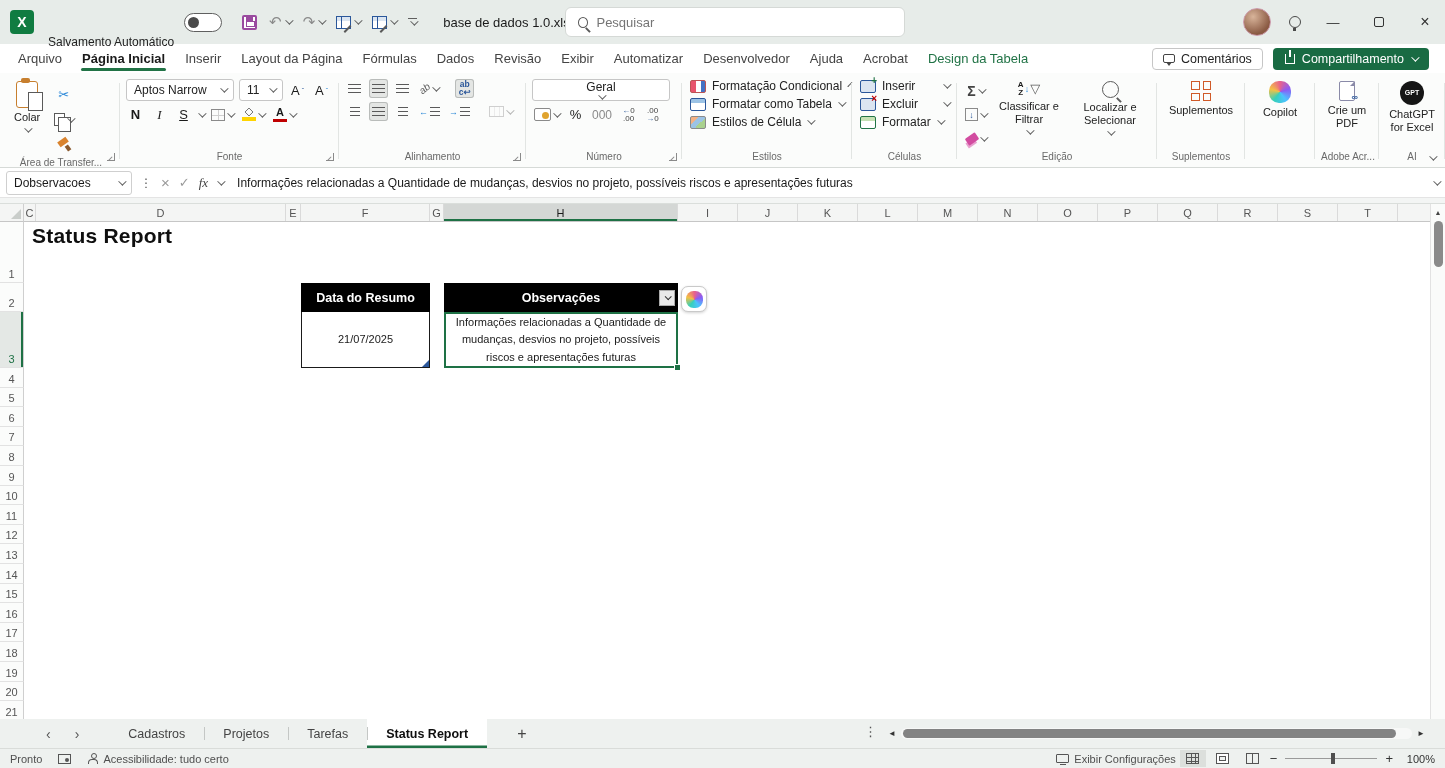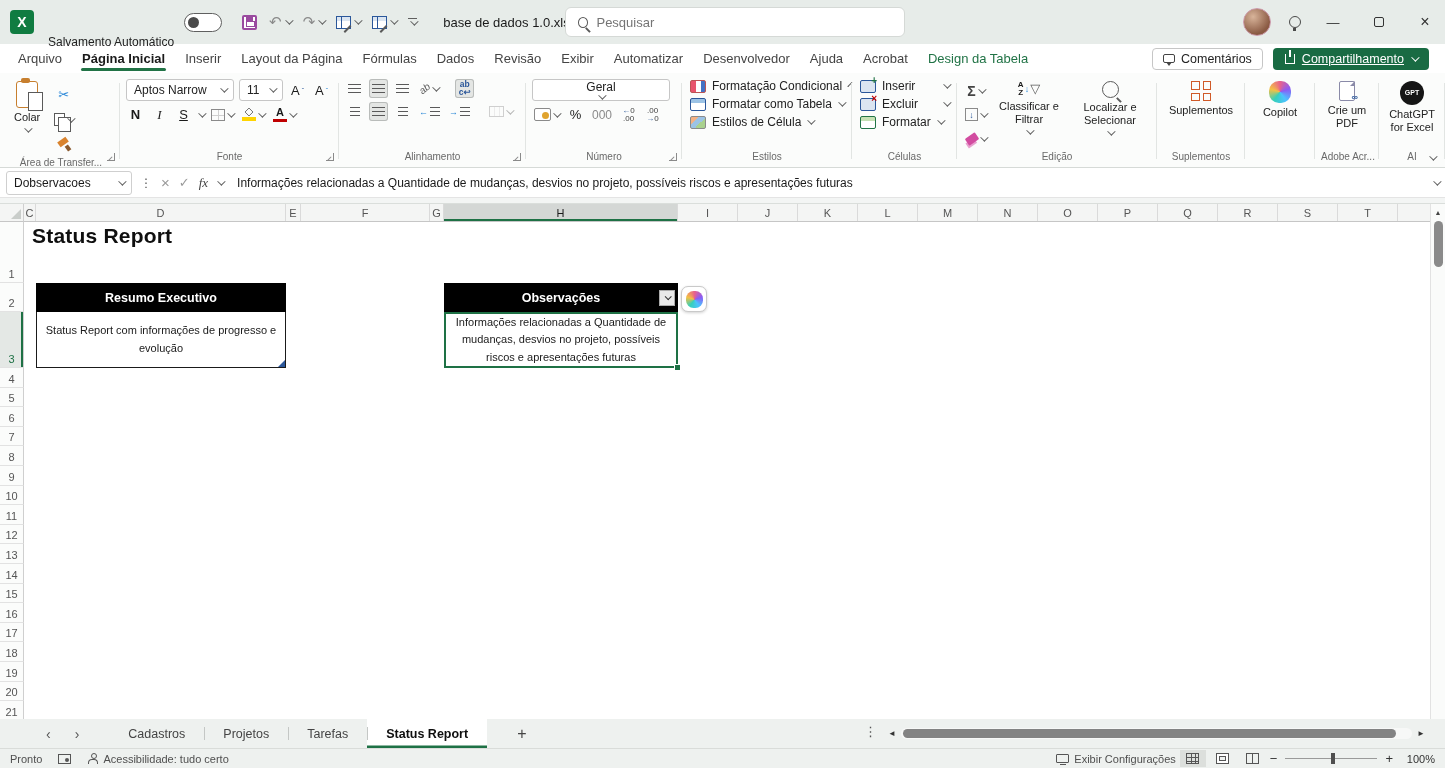--- a/index.html
+++ b/index.html
@@ -38,21 +38,21 @@
   
   .menubar { height:29px; background:#fff; display:flex; align-items:center; padding:0 8px; }
   .mtab { padding:5px 10px; font-size:13px; color:#444; position:relative; white-space:nowrap; }
   .mtab.active { font-weight:bold; color:#1a1a1a; }
   .mtab.active::after { content:''; position:absolute; left:9px; right:9px; bottom:0; height:3px; background:#217346; border-radius:2px; }
   .mtab.contextual { color:#217346; }
   .mb-right { margin-left:auto; display:flex; gap:10px; align-items:center; padding-right:8px; }
   .comments-btn { border:1px solid #c6c6c6; border-radius:4px; padding:3px 10px; display:flex; gap:6px; align-items:center; background:#fff; font-size:12.5px; color:#222; }
   .comment-ic { width:12px; height:9px; border:1.3px solid #444; border-radius:2px; position:relative; }
   .comment-ic::after { content:''; position:absolute; left:2px; bottom:-4px; border-left:3px solid transparent; border-right:3px solid transparent; border-top:4px solid #444; }
-  .share-btn { background:#196b43; color:#fff; border-radius:4px; padding:4px 12px; display:flex; gap:7px; align-items:center; font-size:12.5px;text-decoration:underline; }
+  .share-btn { background:#196b43; color:#fff; border-radius:4px; padding:4px 12px; display:flex; gap:7px; align-items:center; font-size:12.5px; }
   .share-ic { width:10px; height:10px; border:1.3px solid #fff; border-top:none; position:relative; }
   .share-ic::after { content:''; position:absolute; left:3px; top:-4px; width:2px; height:7px; background:#fff; }
 
   
   .ribbon { height:95px; background:#fbfcfb; border-bottom:1px solid #d6dad7; display:flex; align-items:stretch; padding:2px 2px 0; position:relative; }
   .rgroup { display:flex; flex-direction:column; position:relative; padding:2px 6px 0; flex:none; }
   .rgroup::after { content:''; position:absolute; right:0; top:8px; bottom:8px; width:1px; background:#e2e5e3; }
   .glabel { margin-top:auto; text-align:center; font-size:10px; color:#696969; padding:3px 0 5px; white-space:nowrap; }
   .dlg { position:absolute; right:5px; bottom:6px; width:8px; height:8px; border-right:1.2px solid #8a8a8a; border-bottom:1.2px solid #8a8a8a; }
   .dlg::after { content:''; position:absolute; right:1px; bottom:1px; width:5px; height:1.2px; background:#8a8a8a; transform:rotate(-45deg); }
@@ -588,28 +588,28 @@
         <div class="rowh" style="height: 19.6px;">16</div>
         <div class="rowh" style="height: 19.6px;">17</div>
         <div class="rowh" style="height: 19.6px;">18</div>
         <div class="rowh" style="height: 19.6px;">19</div>
         <div class="rowh" style="height: 19.6px;">20</div>
         <div class="rowh" style="height: 19.6px;">21</div>
       </div>
 
     <div class="sheet-title">Status Report</div>
 
-    <div class="tbox" style="left:36px;width:250px;">
-      <div class="thead">Resumo Executivo</div>
+
+    <div class="tbox" style="left:301px;width:129px;">
+      <div class="thead">Data do Resumo</div>
       <div class="tbody">
-        <span>Status Report com informações de progresso e evolução</span>
+        <span>21/07/2025</span>
         <span class="bluecorner"></span>
       </div>
     </div>
-
 
     <div class="tbox" style="left:444px;width:234px;">
       <div class="thead">
         <span>Observações</span>
         <span class="filterbtn">
             <span class="chev"></span>
           </span>
       </div>
       <div class="tbody selcell">
         <span>Informações relacionadas a Quantidade de mudanças, desvios no projeto, possíveis riscos e apresentações futuras</span>

